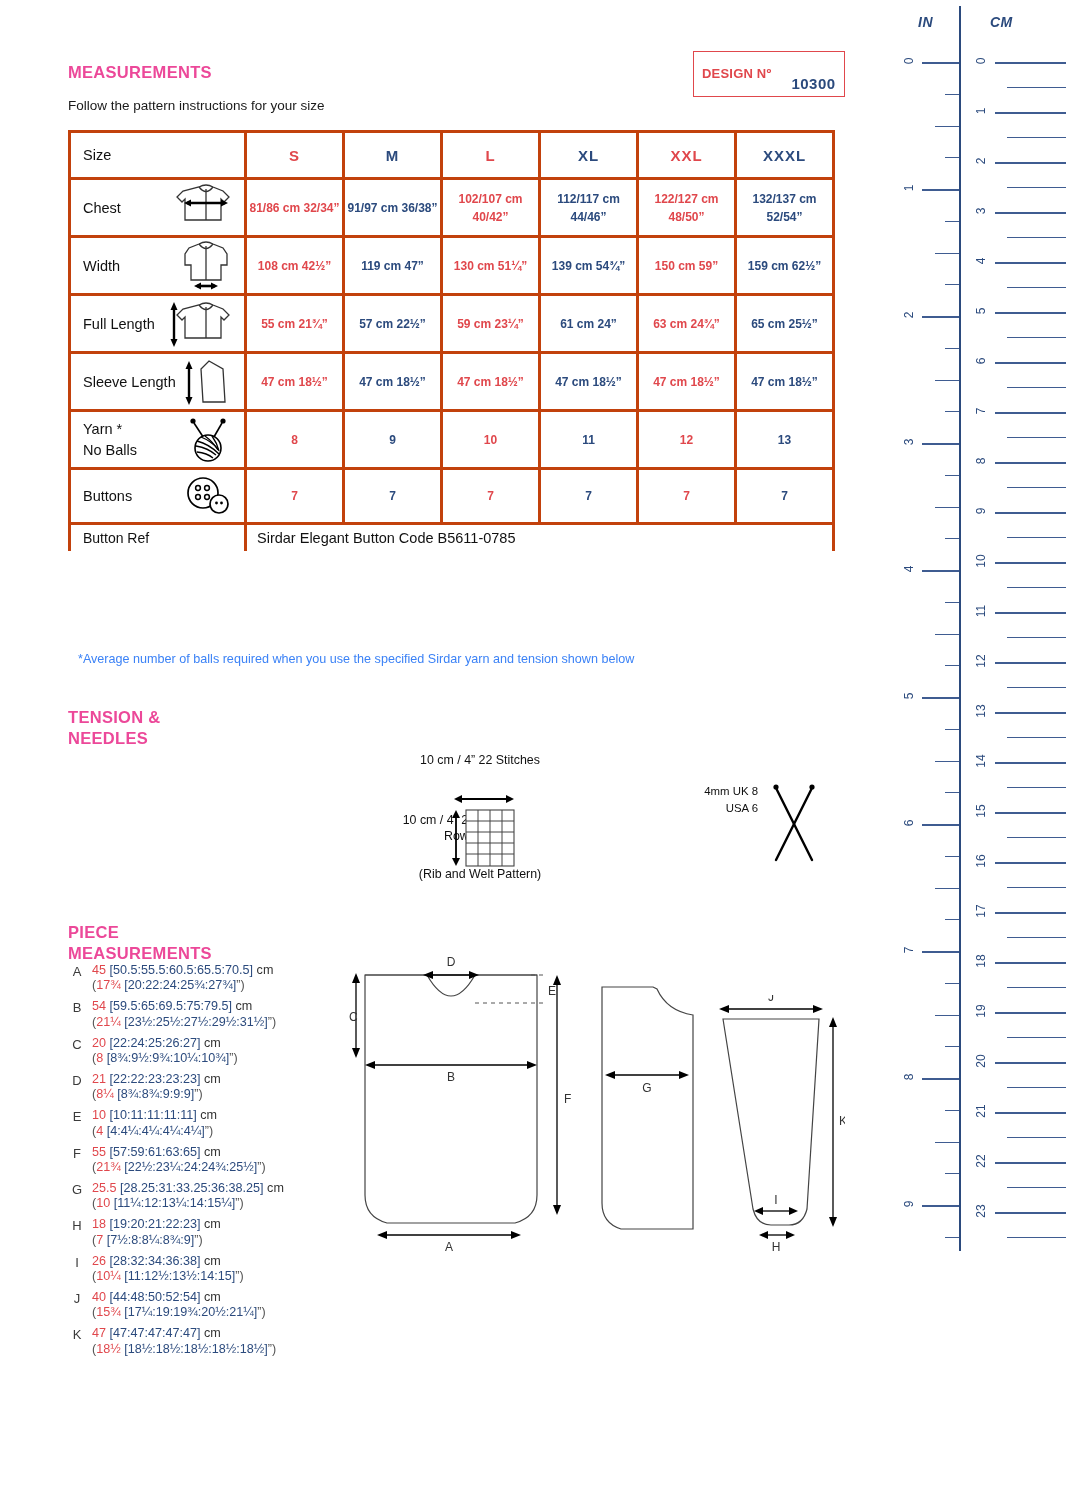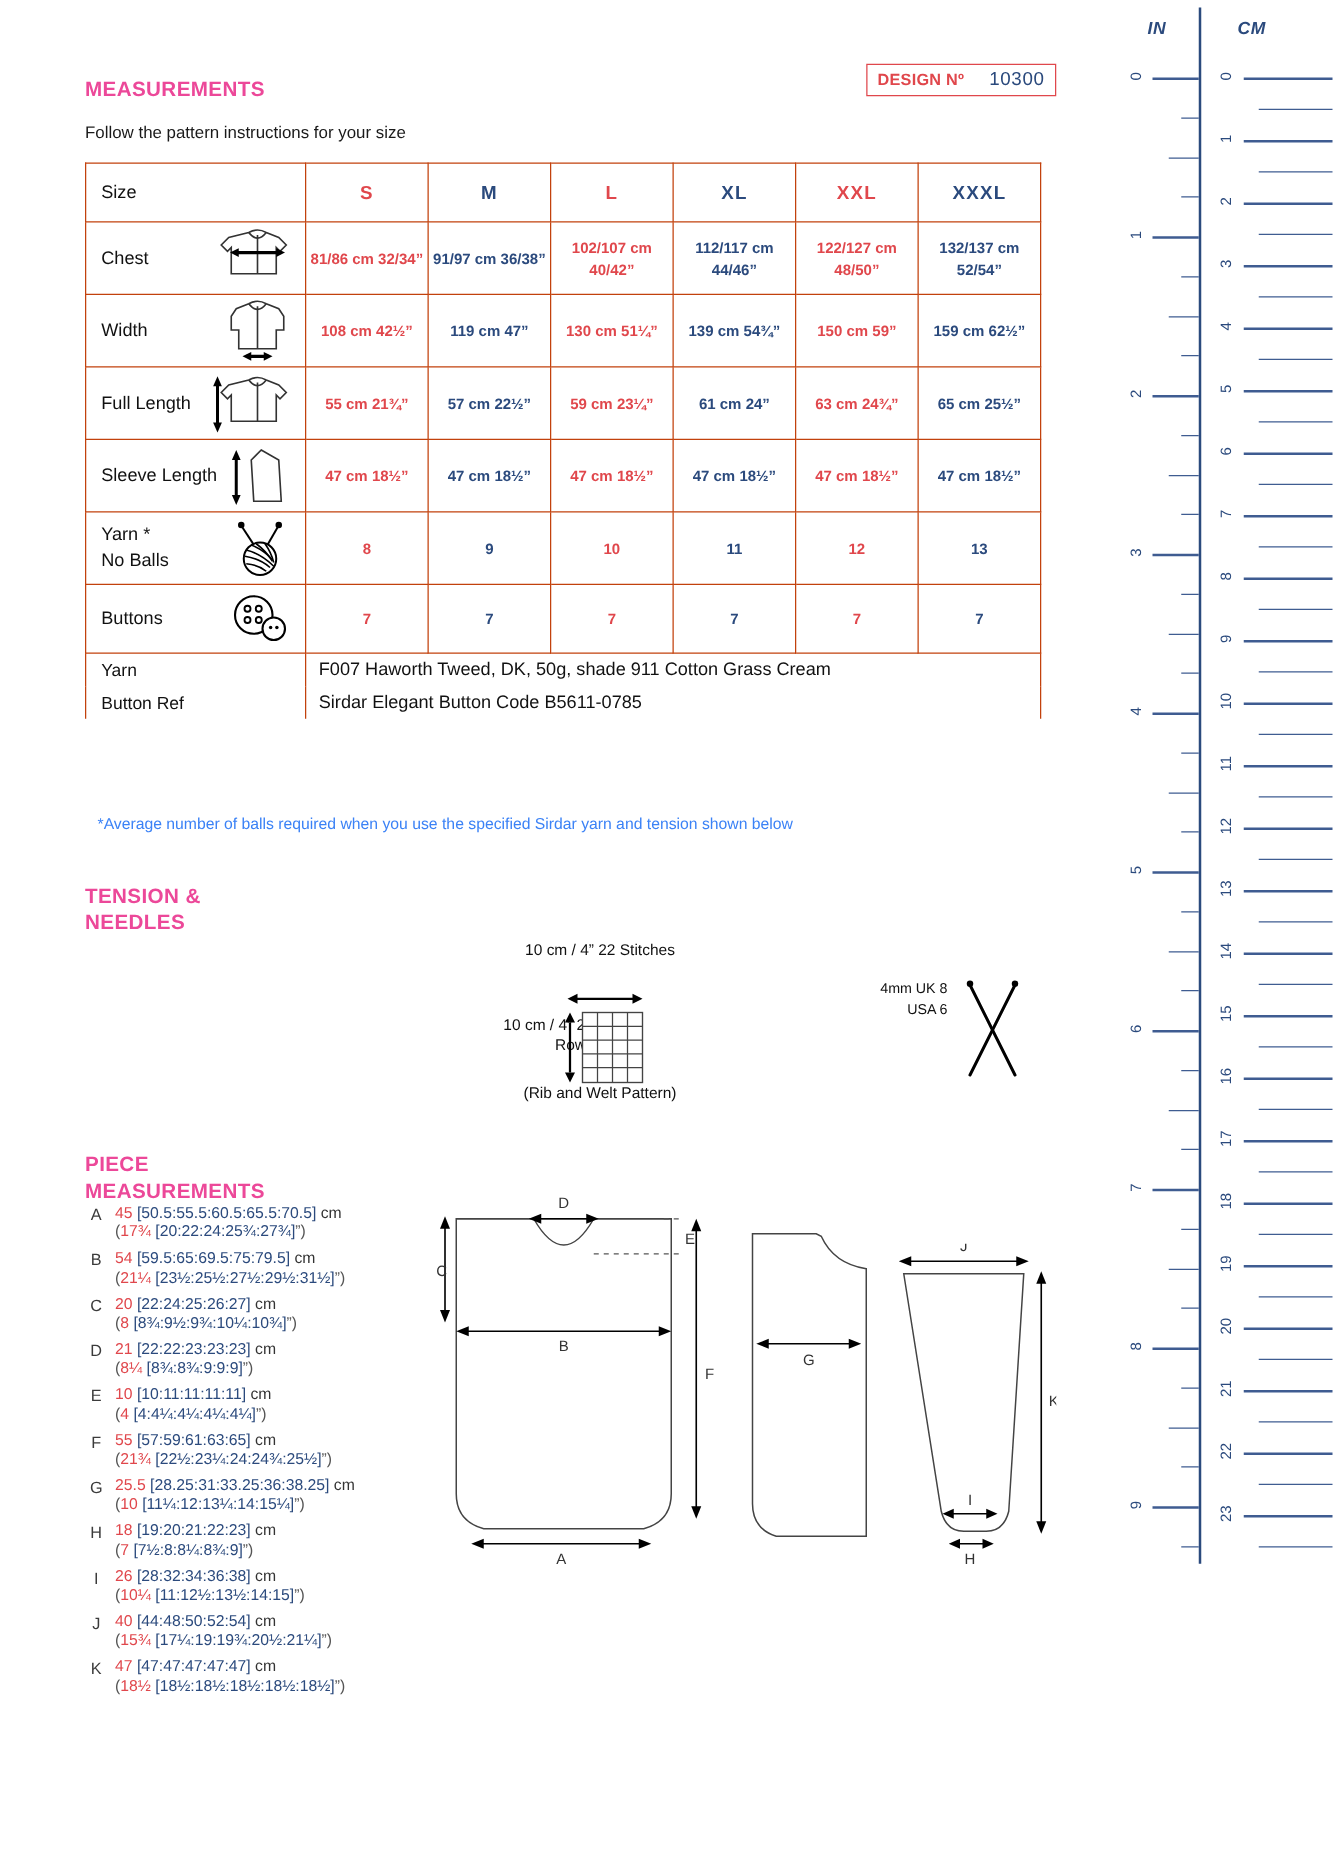--- a/index.html
+++ b/index.html
@@ -30,25 +30,25 @@
 
   
   .design-badge {
     position:absolute;
     border:1.4px solid #e0474c;
     padding:3px 8px 4px 8px;
     display:flex; align-items:center; gap:20px;
     background:#fff;
   }
   .design-badge .lbl { color:#e0474c; font-weight:bold; font-size:13px; letter-spacing:.2px; }
-  .design-badge .num { color:#2b4a7d; font-weight:normal; font-size:15px; letter-spacing:.5px; }
+  .design-badge .num { color:#2b4a7d; font-weight:bold; font-size:15px; letter-spacing:.5px;margin-top:20px; }
 
   
   table.meas { position:absolute; border-collapse:collapse; table-layout:fixed; }
-  table.meas td { border:1px solid #c2410c; vertical-align:middle; }
+  table.meas td { border:3px solid #c2410c; vertical-align:middle; }
   td.rowlabel { padding-left:12px; font-size:14.5px; color:#111; }
   td.rowlabel .stack { display:flex; align-items:center; justify-content:space-between; padding-right:6px; }
   td.rowlabel .txt { white-space:nowrap; }
   td.val { text-align:center; font-size:12px; font-weight:bold; line-height:18px; }
   .c-red  { color:#e0474c; }
   .c-blue { color:#2b4a7d; }
   td.sizehdr { text-align:center; font-weight:bold; font-size:15px; letter-spacing:1px; }
   td.info-lbl { padding-left:12px; font-size:14px; color:#111; }
   td.info-val { padding-left:10px; font-size:14.5px; color:#111; line-height:24px; }
   .note { position:absolute; font-size:12.6px; color:#3b82f6; }
@@ -308,24 +308,20 @@
           </div>
         </td>
         <td class="val c-red">7</td>
         <td class="val c-blue">7</td>
         <td class="val c-red">7</td>
         <td class="val c-blue">7</td>
         <td class="val c-red">7</td>
         <td class="val c-blue">7</td>
       </tr>
 
-      <tr style="height:26px;">
-        <td class="info-lbl" style="border-bottom:none;">Yarn</td>
-        <td class="info-val" colspan="6" style="border-bottom:none;">F007 Haworth Tweed, DK, 50g, shade 911 Cotton Grass Cream</td>
-      </tr>
       <tr style="height:26px;">
         <td class="info-lbl" style="border-top:none;border-bottom:none;">Button Ref</td>
         <td class="info-val" colspan="6" style="border-top:none;border-bottom:none;">Sirdar Elegant Button Code B5611-0785</td>
       </tr>
     </tbody>
   </table>
 
   <div class="note" style="left:78px; top:652px;">*Average number of balls required when you use the specified Sirdar yarn and tension shown below</div>
 
   <div class="sec-title" style="left:68px; top:707px; white-space:pre-line;">TENSION &amp;

